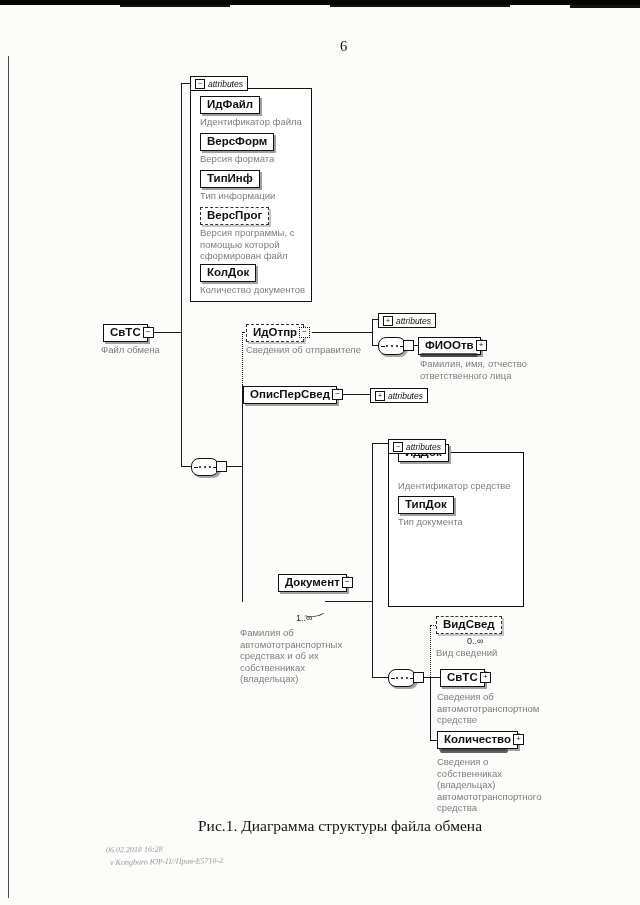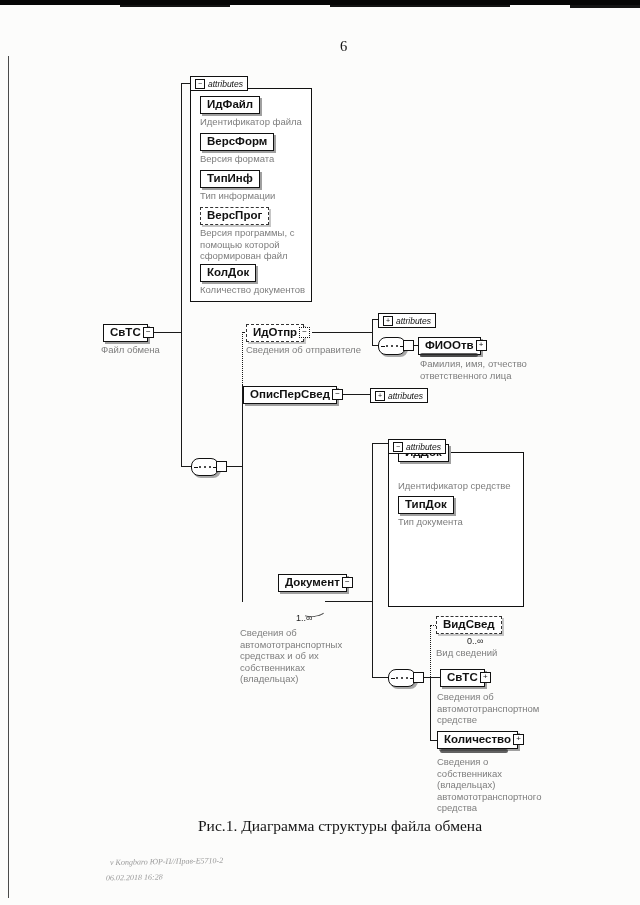--- a/index.html
+++ b/index.html
@@ -136,21 +136,21 @@
     <span>attributes</span>
   </div>
 
   <div class="hl" style="left:325px;top:601px;width:47px;"></div>
   <div class="el" style="left:245px;top:574px;margin-left:33px;">
     <span>Документ</span>
     <span class="conn">−</span>
   </div>
   <div class="squig" style="left:302px;top:606px;"></div>
   <div class="card" style="left:296px;top:613px;">1..∞</div>
-  <div class="desc" style="left:240px;top:627px;width:124px;">Сведения об автомототранспортных средствах и об их собственниках (владельцах)</div>
+  <div class="desc" style="left:240px;top:627px;width:124px;">Фамилия об автомототранспортных средствах и об их собственниках (владельцах)</div>
 
   <div class="vl" style="left:372px;top:443px;height:235px;"></div>
   <div class="hl" style="left:373px;top:443px;width:15px;"></div>
   <div class="hl" style="left:373px;top:677px;width:15px;"></div>
 
   <div class="panel" style="left:388px;top:452px;width:134px;height:153px;"></div>
   <div class="atab" style="left:388px;top:439px;">
     <span class="mini">−</span>
     <span>attributes</span>
   </div>
@@ -188,16 +188,16 @@
 
   <div class="hl" style="left:431px;top:740px;width:6px;"></div>
   <div class="el" style="left:437px;top:731px;">
     <span>Количество</span>
     <span class="conn">+</span>
   </div>
   <div class="smudge" style="left:440px;top:749px;width:68px;height:4px;"></div>
   <div class="desc" style="left:437px;top:756px;width:114px;">Сведения о собственниках (владельцах) автомототранспортного средства</div>
 
   <div class="caption">Рис.1. Диаграмма структуры файла обмена</div>
-  <div class="stamp" style="left:106px;top:845px;margin-top:28px;">06.02.2018 16:28</div>
+  <div class="stamp" style="left:106px;top:845px;">06.02.2018 16:28</div>
   <div class="stamp" style="left:110px;top:857px;">v Kongbaro ЮР-П//Прав-Е5710-2</div>
 
 </div>
 
 </body></html>

